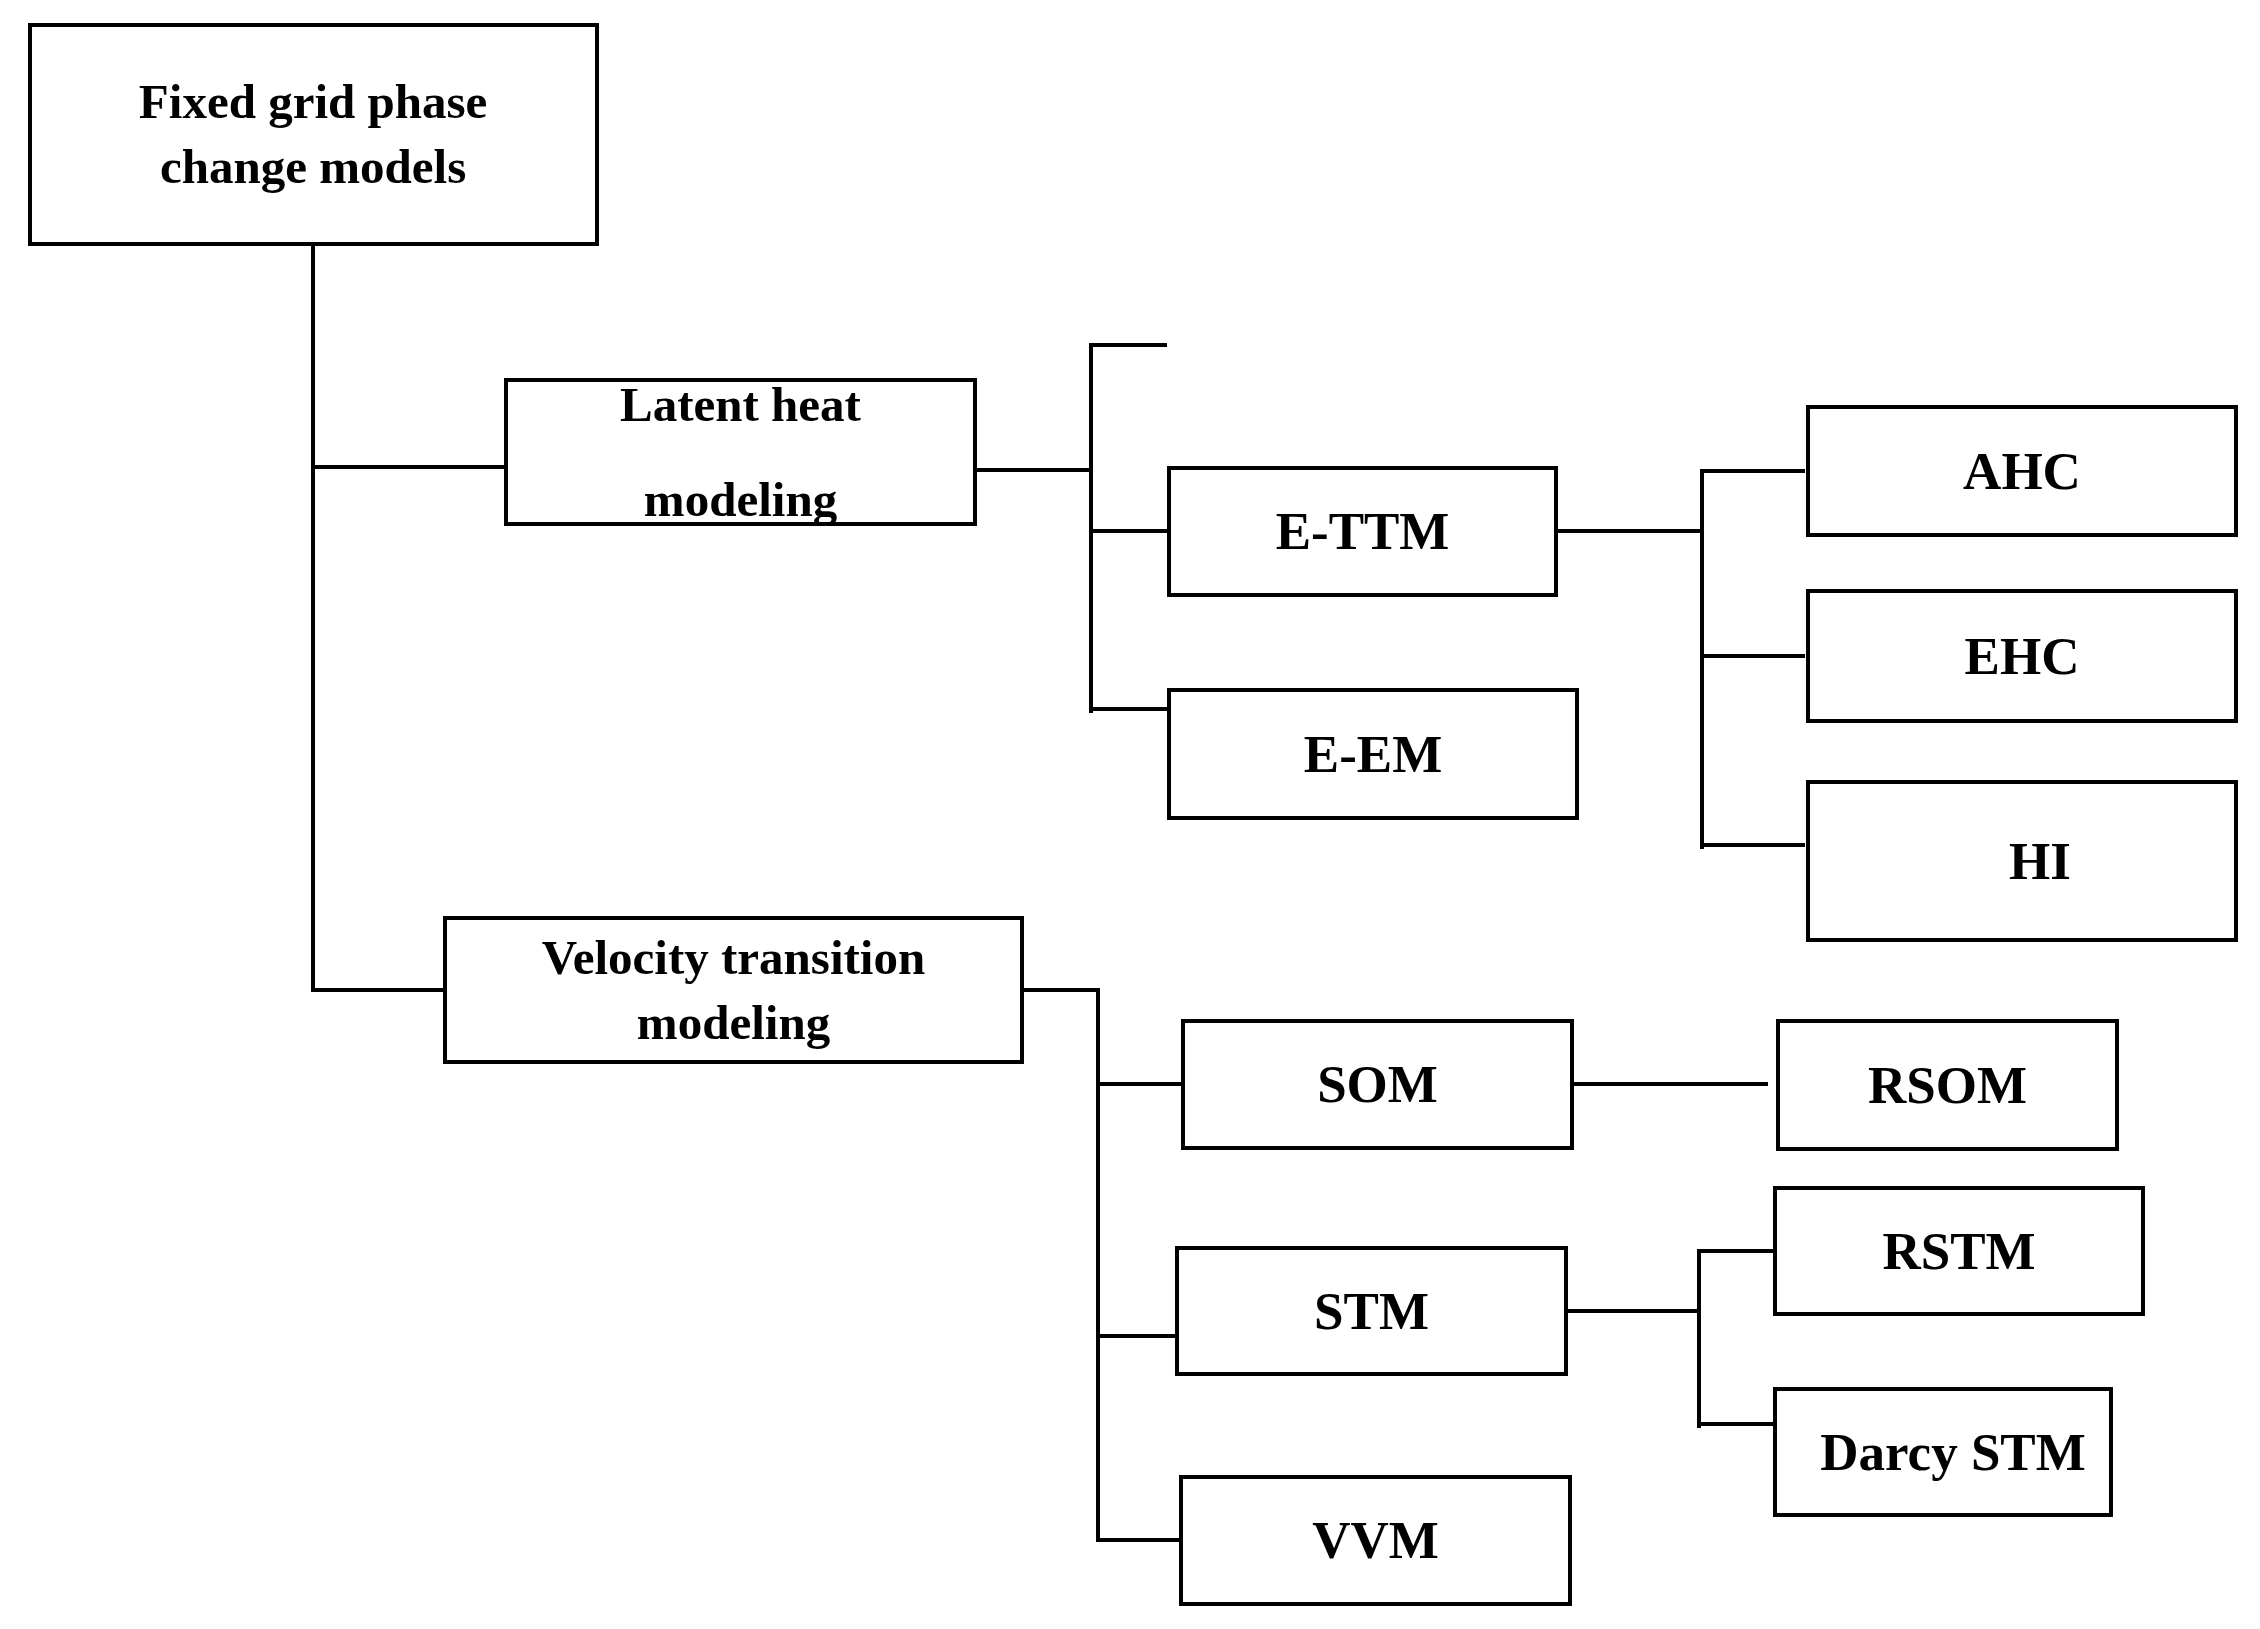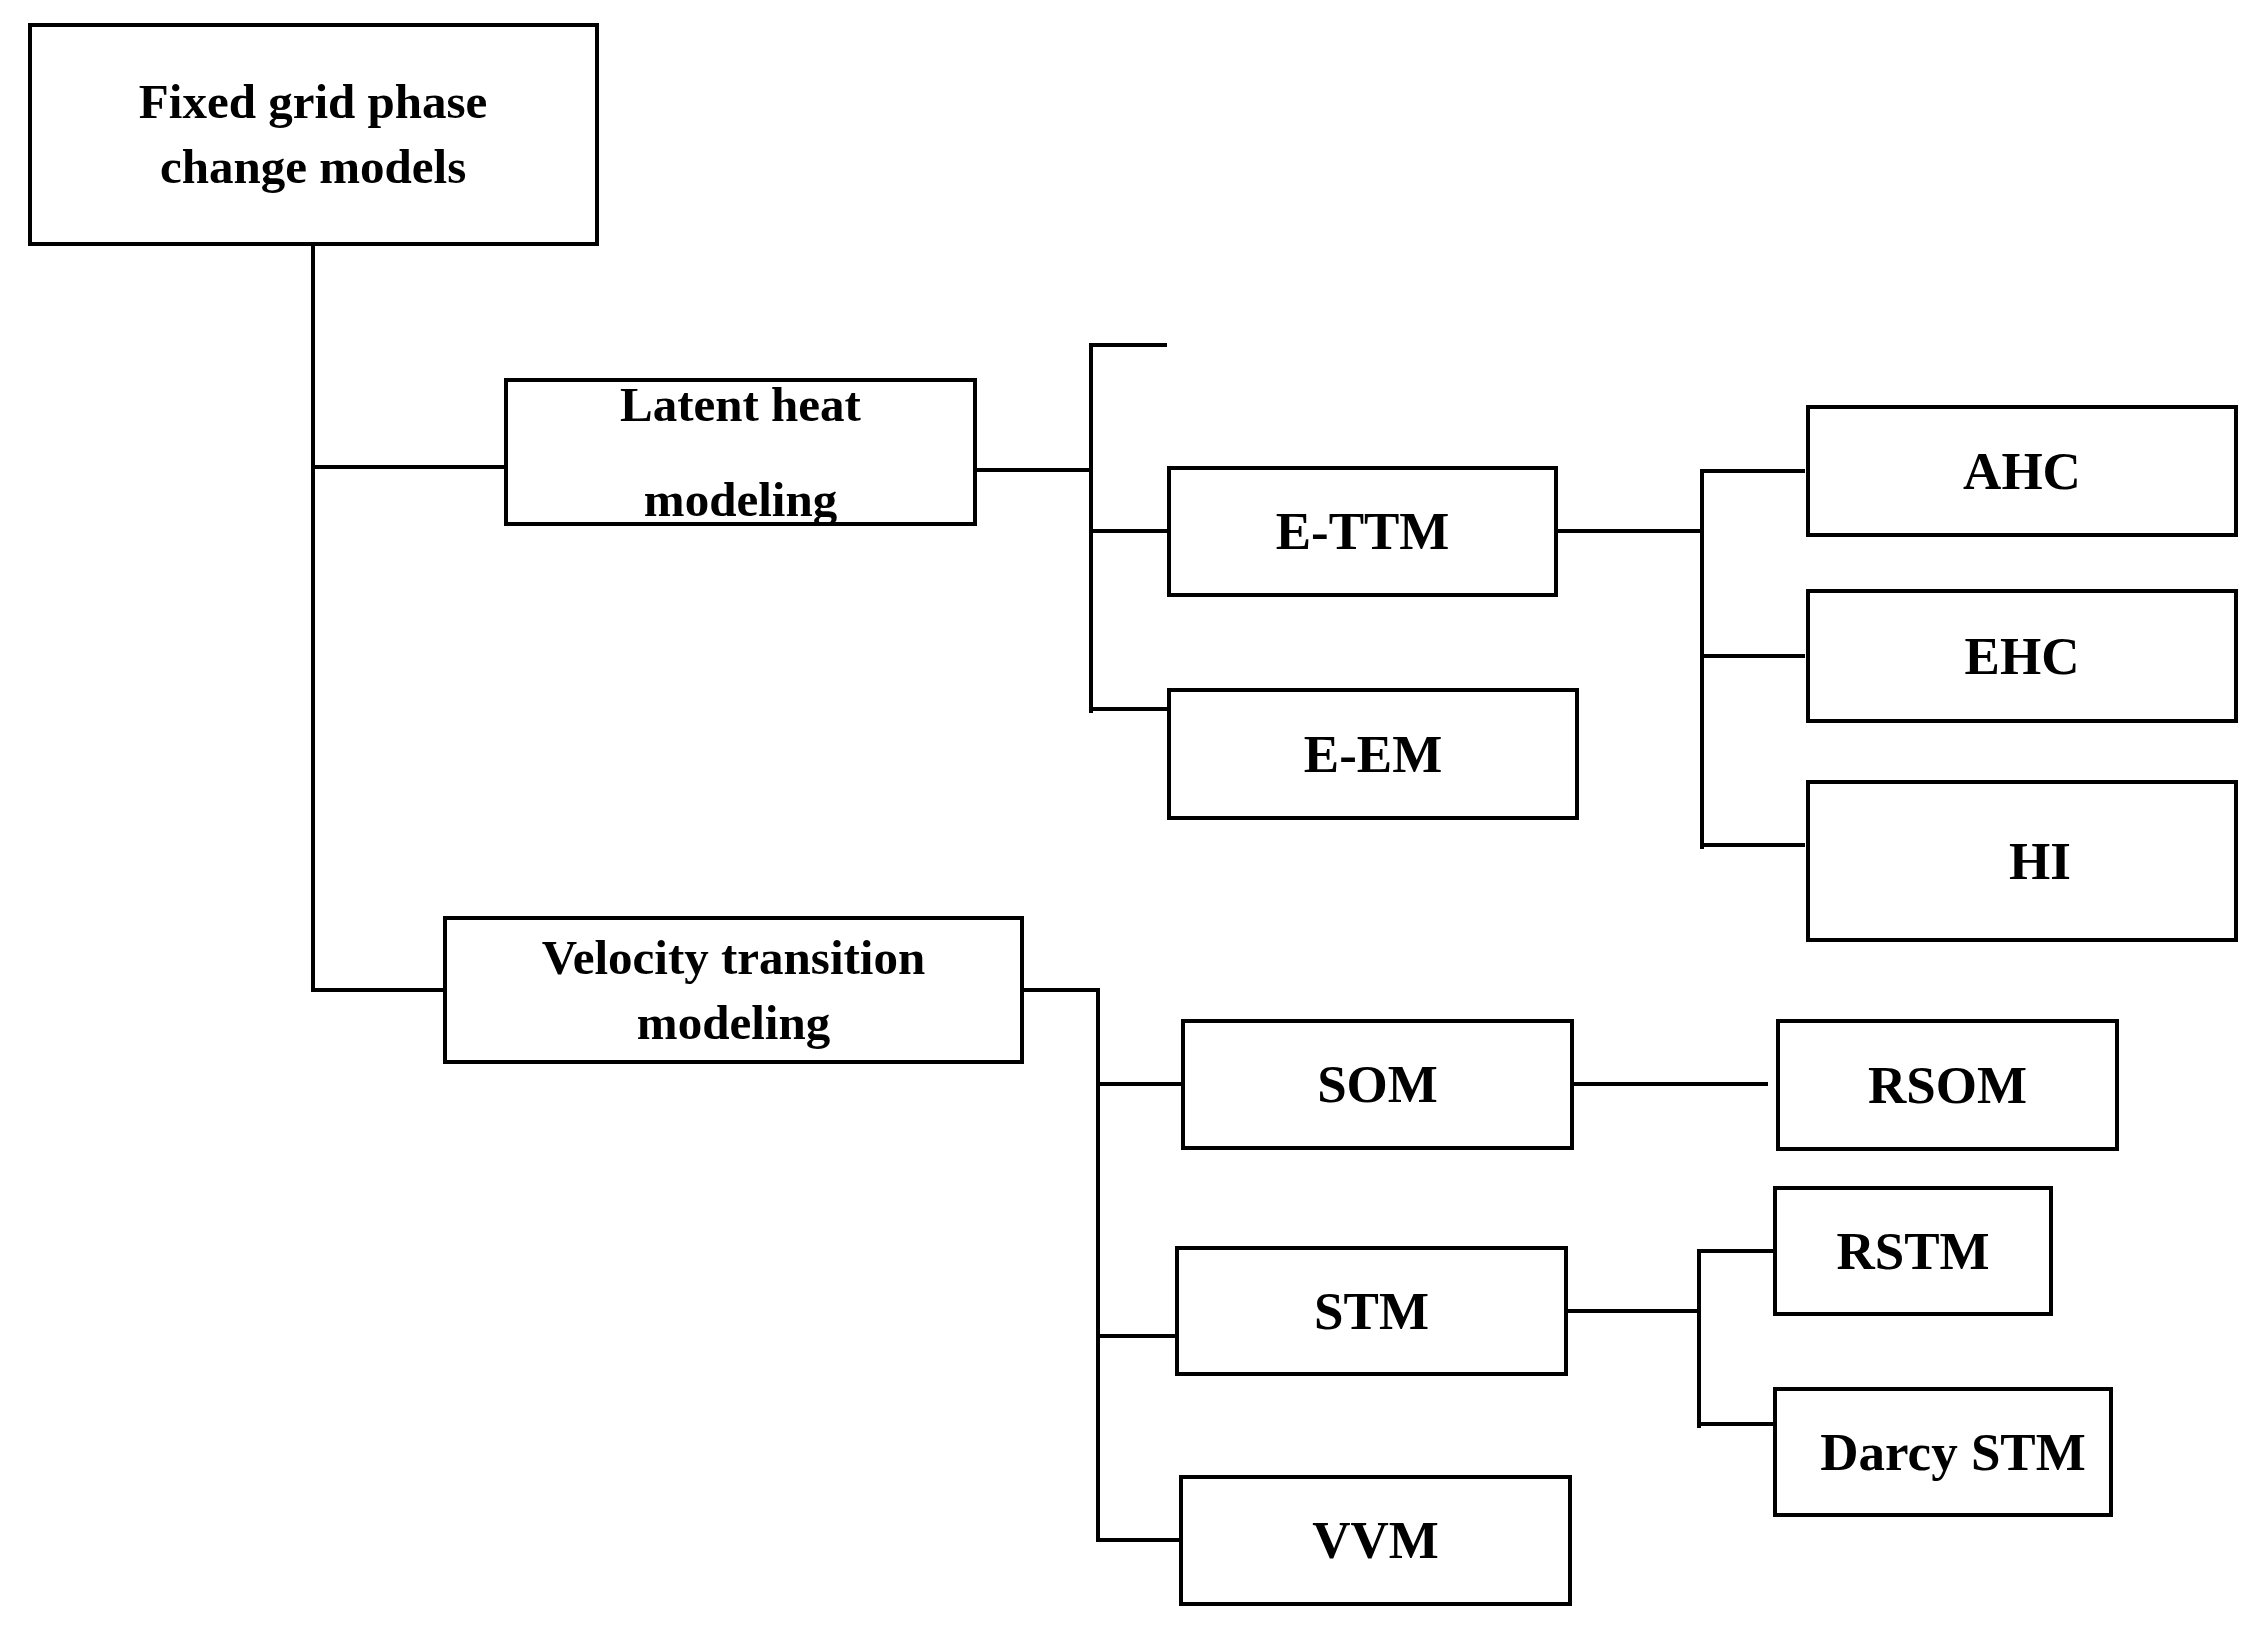--- a/index.html
+++ b/index.html
@@ -47,21 +47,21 @@
   #n-velocity { left: 443px;  top: 916px;  width: 581px; height: 148px; }
   #n-estm     { left: 1167px; top: 279px;  width: 392px; height: 132px; }
   #n-ettm     { left: 1167px; top: 466px;  width: 391px; height: 131px; }
   #n-eem      { left: 1167px; top: 688px;  width: 412px; height: 132px; }
   #n-ahc      { left: 1806px; top: 405px;  width: 432px; height: 132px; }
   #n-ehc      { left: 1806px; top: 589px;  width: 432px; height: 134px; }
   #n-hi       { left: 1806px; top: 780px;  width: 432px; height: 162px; padding-left: 36px; }
   #n-som      { left: 1181px; top: 1019px; width: 393px; height: 131px; }
   #n-rsom     { left: 1768px; top: 1019px; width: 343px; height: 132px; margin-left: 8px; }
   #n-stm      { left: 1175px; top: 1246px; width: 393px; height: 130px; }
-  #n-rstm     { left: 1773px; top: 1186px; width: 280px; height: 130px; }
+  #n-rstm     { left: 1773px; top: 1186px; width: 372px; height: 130px; }
   #n-darcy    { left: 1773px; top: 1387px; width: 340px; height: 130px; padding-left: 20px; }
   #n-vvm      { left: 1179px; top: 1475px; width: 393px; height: 131px; }
 
   
   #c-root-trunk      { left: 311px;  top: 245px;  height: 747px; }
   #c-branch-latent   { left: 311px;  top: 465px;  width: 193px;  }
   #c-branch-velocity { left: 311px;  top: 988px; width: 132px;  }
   #c-latent-out      { left: 977px;  top: 468px;  width: 116px;  }
   #c-e-trunk         { left: 1089px; top: 343px;  height: 370px; }
   #c-stub-estm       { left: 1089px; top: 343px;  width: 78px;   }

